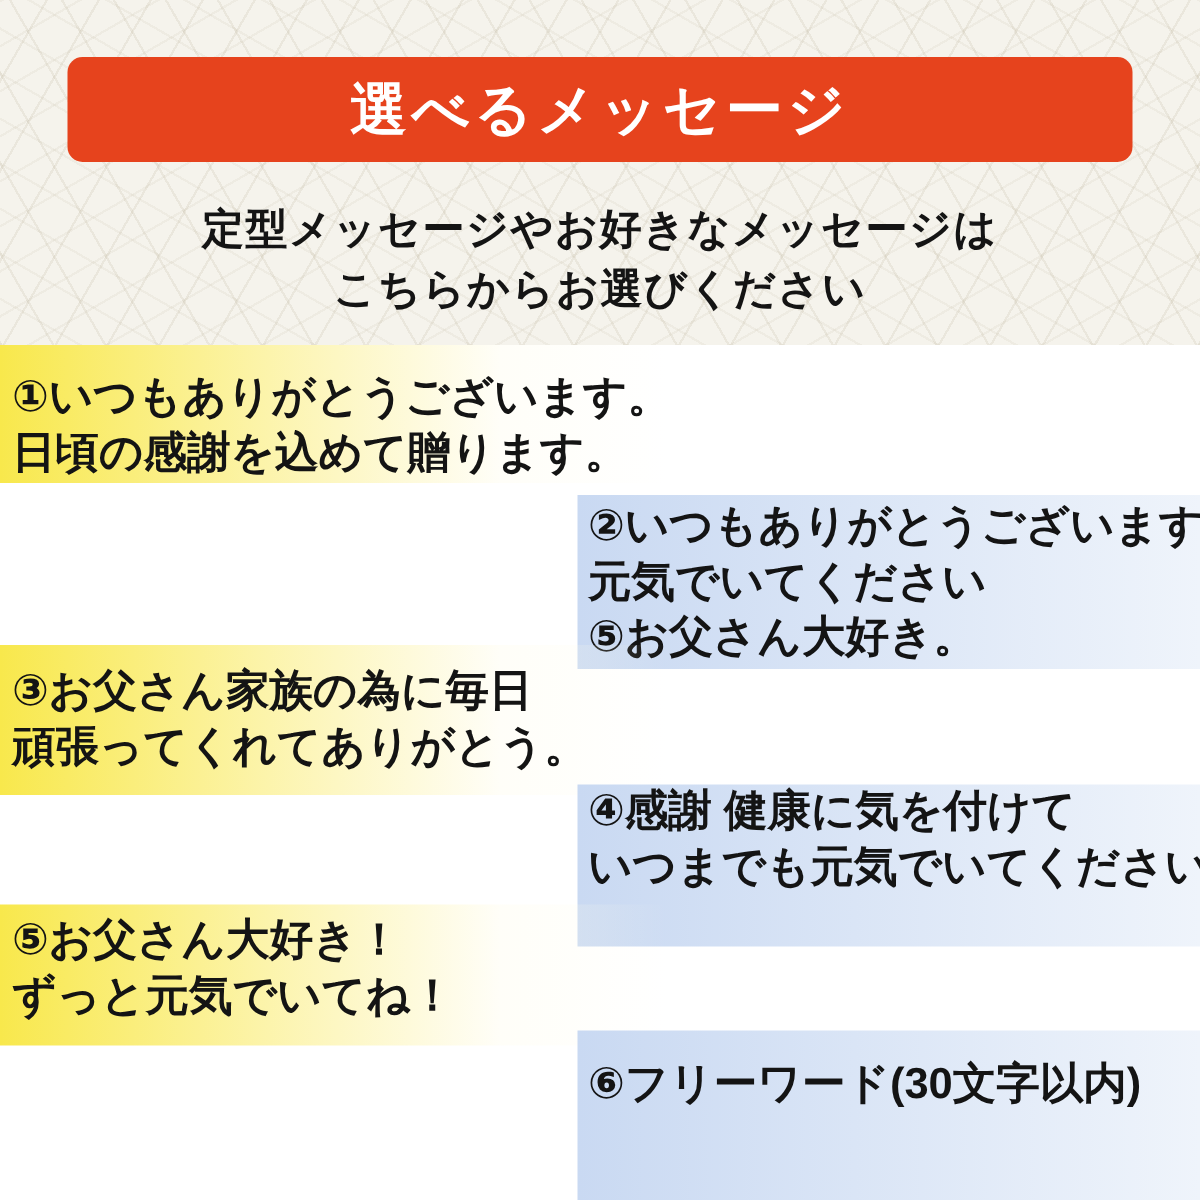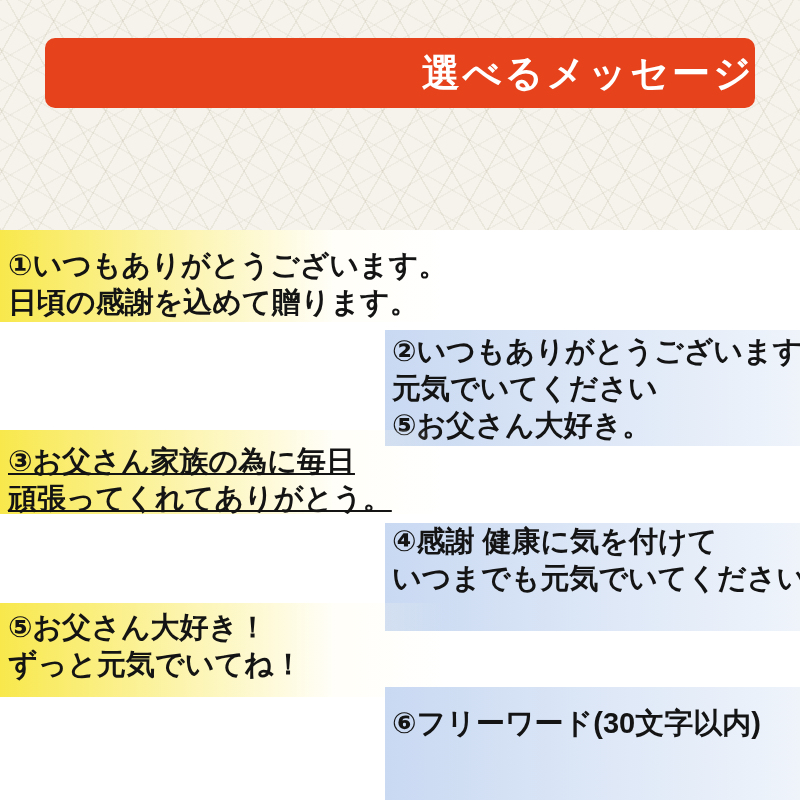--- a/index.html
+++ b/index.html
@@ -27,21 +27,21 @@
       repeating-linear-gradient(150deg, rgba(168,156,126,0.09) 0 1.5px, transparent 1.5px 26px);
   }
   .banner{
     position:absolute;
     left:45px; top:38px;
     width:710px; height:70px;
     background:var(--banner,#e6431d);
     border-radius:10px;
     display:flex;
     align-items:center;
-    justify-content:flex-end;
+    justify-content:center;
   }
   .banner-text{
     color:var(--banner-text,#ffffff);
     font-size:38px;
     font-weight:700;
     letter-spacing:3px;
   }
   .subtitle{
     position:absolute;
     left:0; top:133px;
@@ -78,34 +78,38 @@
 </style>
 </head>
 <body>
 
 <div id="stage">
 
   <div class="pattern-section">
     <div class="banner">
       <span class="banner-text">選べるメッセージ</span>
     </div>
+    <div class="subtitle">
+      <div>定型メッセージやお好きなメッセージは</div>
+      <div>こちらからお選びください</div>
+    </div>
   </div>
 
   <div class="band band-left" style="top:230px;height:92px;padding-top:17px;">
     <div class="msg-line">①いつもありがとうございます。</div>
     <div class="msg-line">日頃の感謝を込めて贈ります。</div>
   </div>
 
   <div class="band band-right" style="top:330px;height:116px;padding-top:3px;">
     <div class="msg-line">②いつもありがとうございます。</div>
     <div class="msg-line">元気でいてください</div>
     <div class="msg-line">⑤お父さん大好き。</div>
   </div>
 
-  <div class="band band-left" style="top:430px;height:84px;padding-top:13px;text-decoration:underline;">
+  <div class="band band-left" style="top:430px;height:100px;padding-top:13px;">
     <div class="msg-line">③お父さん家族の為に毎日</div>
     <div class="msg-line">頑張ってくれてありがとう。</div>
   </div>
 
   <div class="band band-right" style="top:523px;height:108px;">
     <div class="msg-line">④感謝 健康に気を付けて</div>
     <div class="msg-line">いつまでも元気でいてください。</div>
   </div>
 
   <div class="band band-left" style="top:603px;height:94px;padding-top:6px;">

